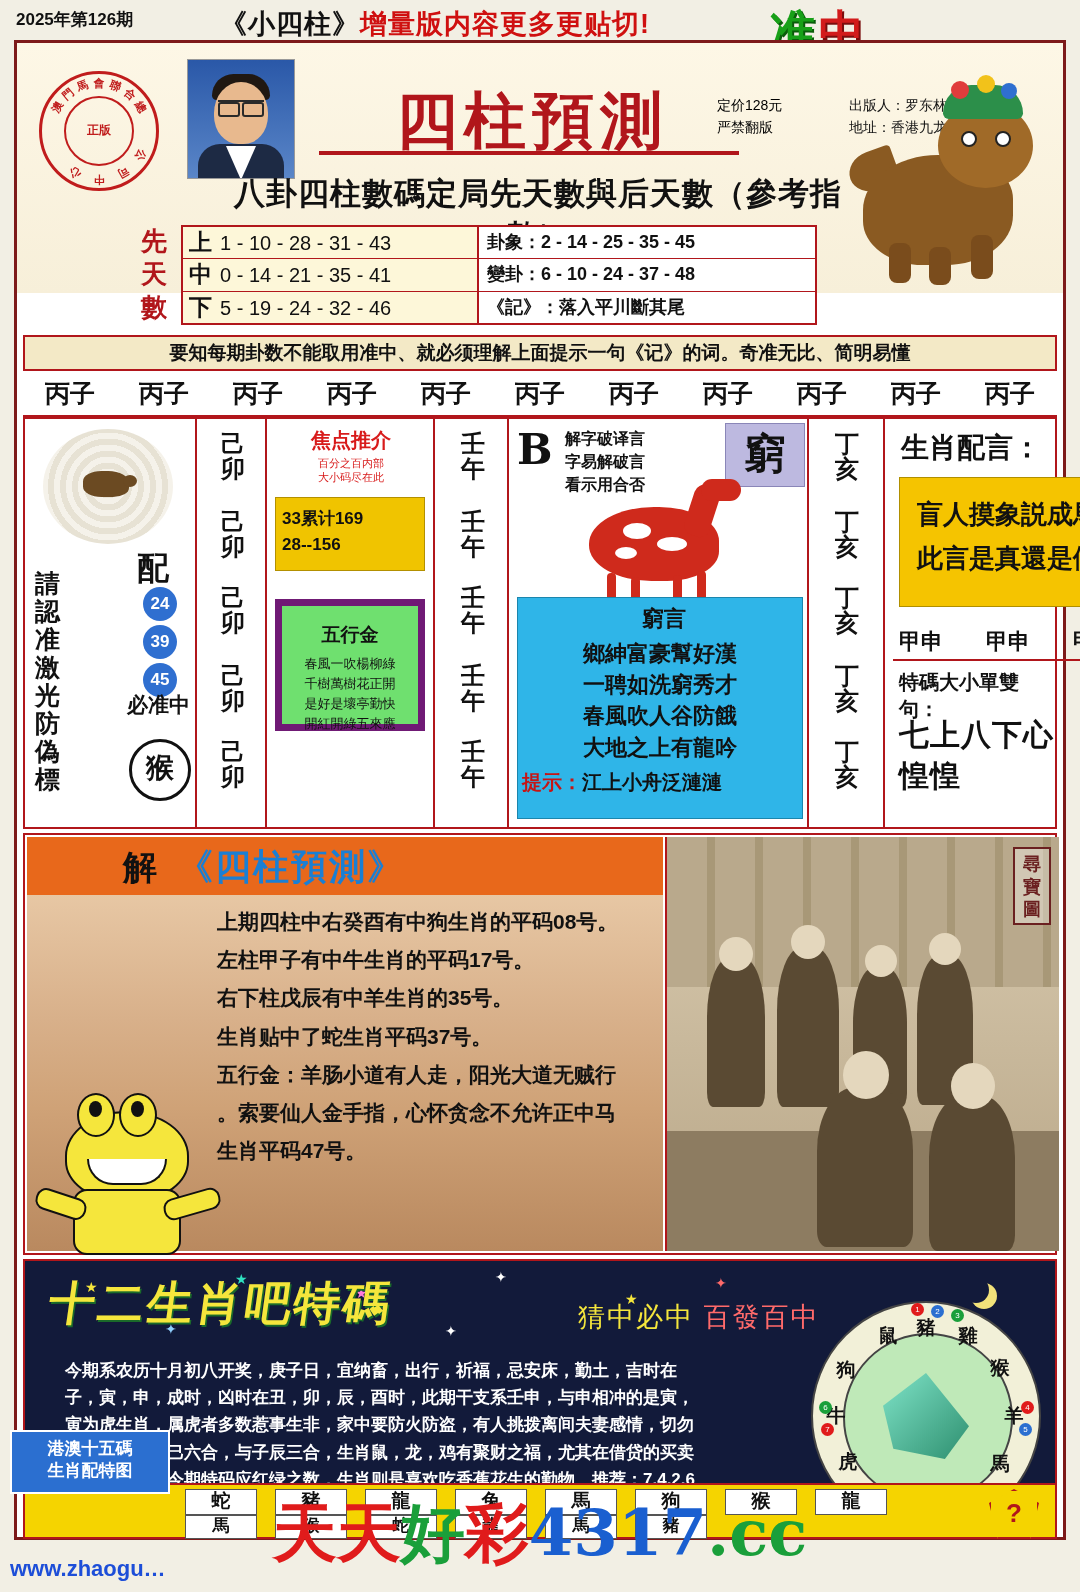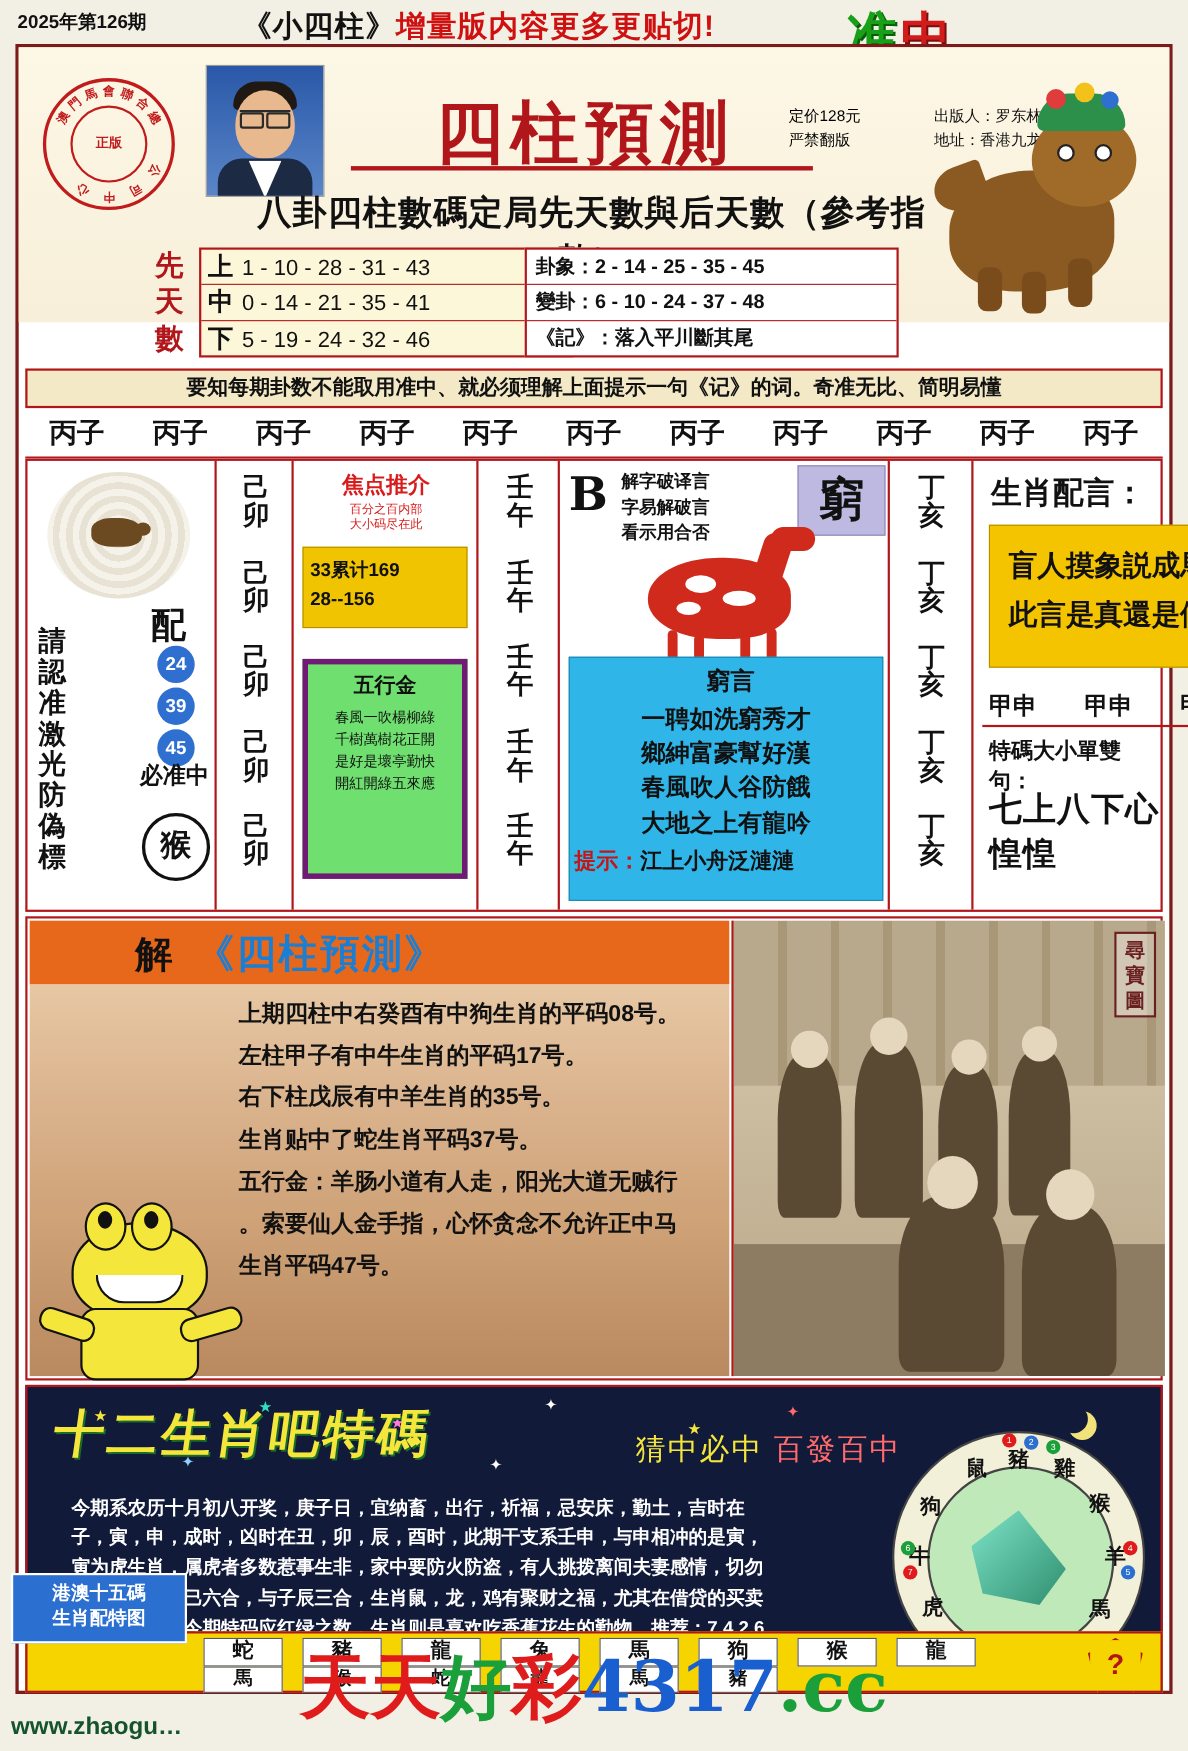--- a/index.html
+++ b/index.html
@@ -132,21 +132,21 @@
   .c1 .bz{position:absolute;left:102px;top:272px;font-size:21px;font-weight:bold;color:#111;}
   .c1 .hou{position:absolute;left:104px;top:320px;width:56px;height:56px;border-radius:50%;border:3px solid #111;font-size:28px;font-weight:bold;text-align:center;line-height:52px;color:#111;}
 
   .c2{width:70px;}
   .c2 .gz{position:absolute;left:16px;width:40px;font-size:24px;font-weight:bold;color:#111;text-align:center;line-height:1.05;}
 
   .c3{width:168px;}
   .c3 .focus{position:absolute;left:10px;top:8px;width:148px;text-align:center;color:#d81b1b;font-size:20px;font-weight:bold;}
   .c3 .focus small{display:block;color:#d81b1b;font-size:11px;font-weight:normal;line-height:1.25;margin-top:3px;}
   .c3 .yellowbox{position:absolute;left:8px;top:78px;width:150px;height:74px;background:#f0c400;border:1px solid #b39000;box-sizing:border-box;padding:8px 6px;font-size:17px;font-weight:bold;color:#111;line-height:1.5;}
-  .c3 .greenbox{position:absolute;left:8px;top:180px;width:150px;height:200px;background:#6fe06f;border:5px solid #701a75;box-sizing:border-box;padding:6px;}
+  .c3 .greenbox{position:absolute;left:8px;top:180px;width:150px;height:132px;background:#6fe06f;border:7px solid #701a75;box-sizing:border-box;padding:16px;}
   .c3 .greenbox .gt{font-size:19px;font-weight:bold;color:#111;text-align:center;margin-bottom:6px;}
   .c3 .greenbox .gl{font-size:13px;color:#111;line-height:1.55;text-align:center;}
 
   .c4{width:74px;}
   .c4 .gz{position:absolute;left:18px;width:40px;font-size:24px;font-weight:bold;color:#111;text-align:center;line-height:1.05;}
 
   .c5{width:300px;}
   .c5 .bmark{position:absolute;left:8px;top:6px;font-size:42px;font-weight:bold;color:#111;font-family:"DejaVu Serif",serif;}
   .c5 .riddle{position:absolute;left:56px;top:8px;width:160px;font-size:16px;color:#111;line-height:1.45;font-weight:bold;}
   .c5 .qiongbox{position:absolute;left:216px;top:4px;width:78px;height:62px;background:#bdb9e0;border:1px solid #8a86b8;}
@@ -228,21 +228,21 @@
   .footstrip .qmark{position:absolute;right:16px;top:4px;width:46px;height:46px;background:#f5d400;border:2px solid #b1161b;
       clip-path:polygon(50% 0,100% 28%,82% 100%,18% 100%,0 28%);text-align:center;line-height:44px;font-size:26px;font-weight:bold;color:#b1161b;}
   .leftbadge{position:absolute;left:10px;top:1430px;width:160px;height:64px;background:#2b6fd0;border:2px solid #fff;color:#fff;font-size:17px;font-weight:bold;text-align:center;line-height:1.3;padding-top:6px;box-sizing:border-box;}
 
   
   .wm{position:absolute;left:0;top:1490px;width:1080px;height:100px;text-align:center;
      font-size:64px;font-weight:bold;font-family:"DejaVu Serif",serif;}
   .wm .a{color:#e01b1b;}
   .wm .b{color:#1a5fd0;}
   .wm .c{color:#1a9f3a;}
-  .wm2{position:absolute;left:10px;top:1556px;font-size:22px;color:#14532d;font-weight:bold;}
+  .wm2{position:absolute;left:10px;top:1556px;font-size:22px;color:#1d4ed8;font-weight:bold;}
 </style>
 </head>
 <body>
 
 <div class="page">
 
   <div class="issue">2025年第126期</div>
   <div class="topbanner">
     <span class="b1">《小四柱》</span><span>增量版内容更多更贴切!</span>
   </div>
@@ -407,22 +407,22 @@
           <div class="sp" style="left:46px;top:68px;width:22px;height:12px;"></div>
           <div class="neck"></div>
           <div class="head"></div>
           <div class="leg" style="left:38px;top:94px;"></div>
           <div class="leg" style="left:62px;top:98px;"></div>
           <div class="leg" style="left:104px;top:96px;"></div>
           <div class="leg" style="left:128px;top:92px;"></div>
         </div>
         <div class="bluebox">
           <div class="bt">窮言</div>
+          <div class="bl">鄉紳富豪幫好漢</div>
           <div class="bl">一聘如洗窮秀才</div>
-          <div class="bl">鄉紳富豪幫好漢</div>
           <div class="bl">春風吹人谷防餓</div>
           <div class="bl">大地之上有龍吟</div>
           <div class="tip">
             <b>提示：</b><span>江上小舟泛漣漣</span>
           </div>
         </div>
       </div>
 
       <div class="col c6">
         <div class="gz" style="top:12px">丁亥</div>

